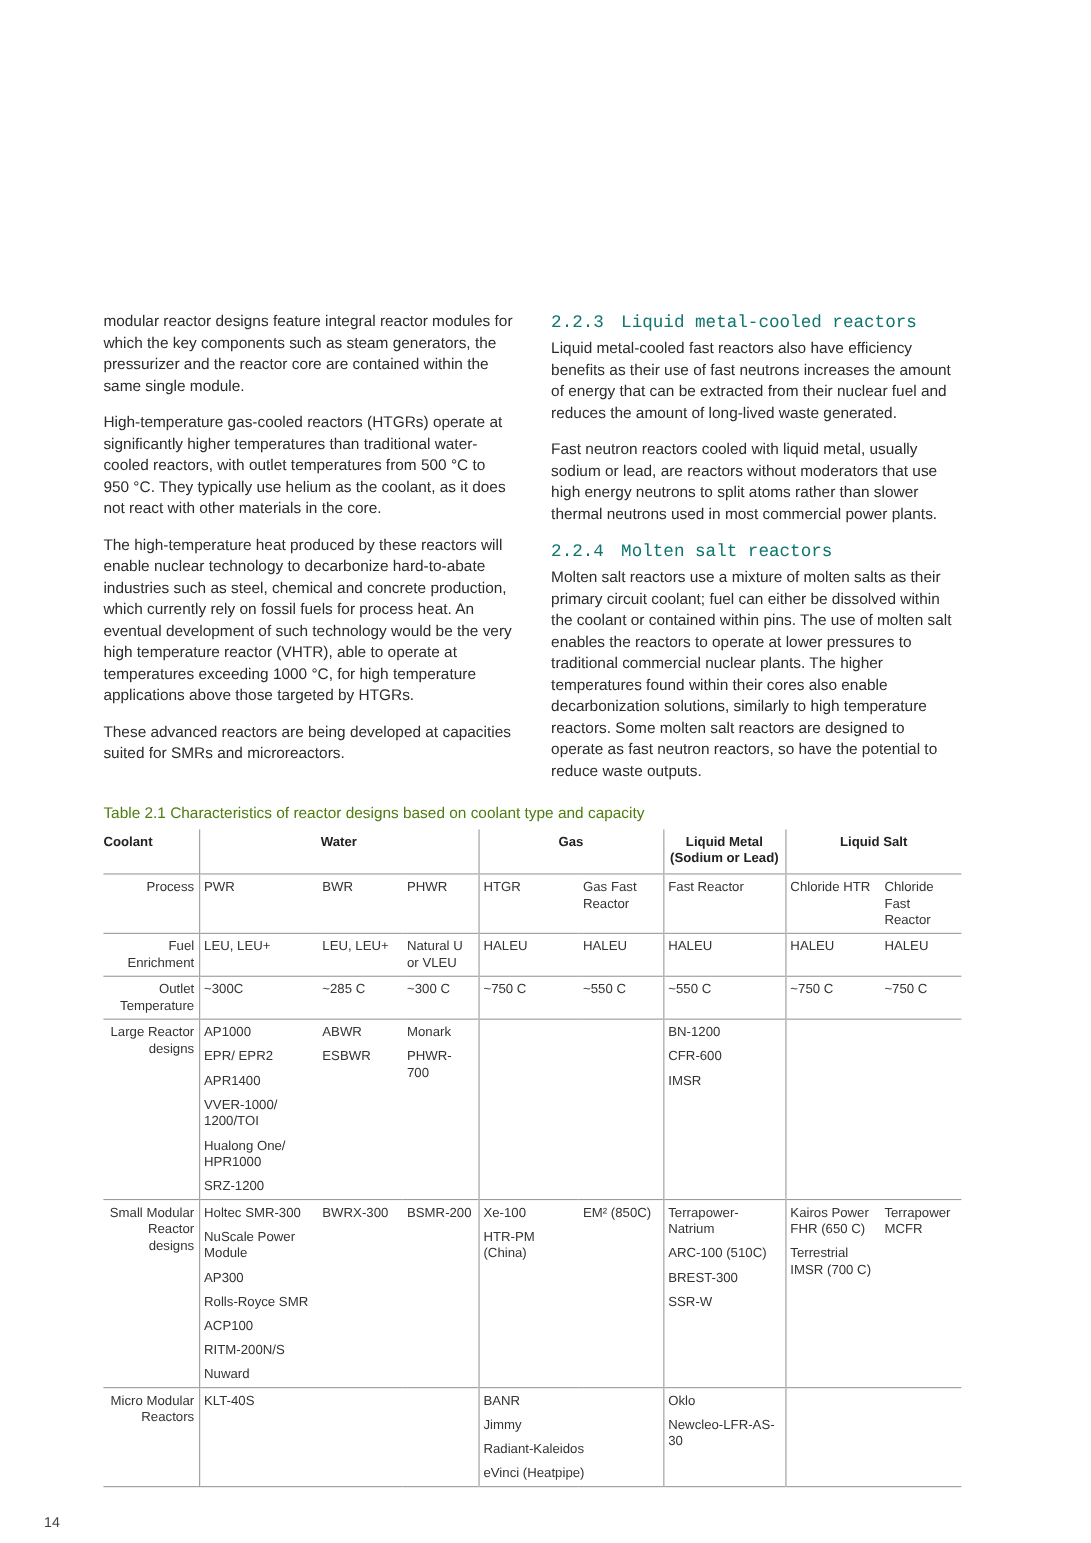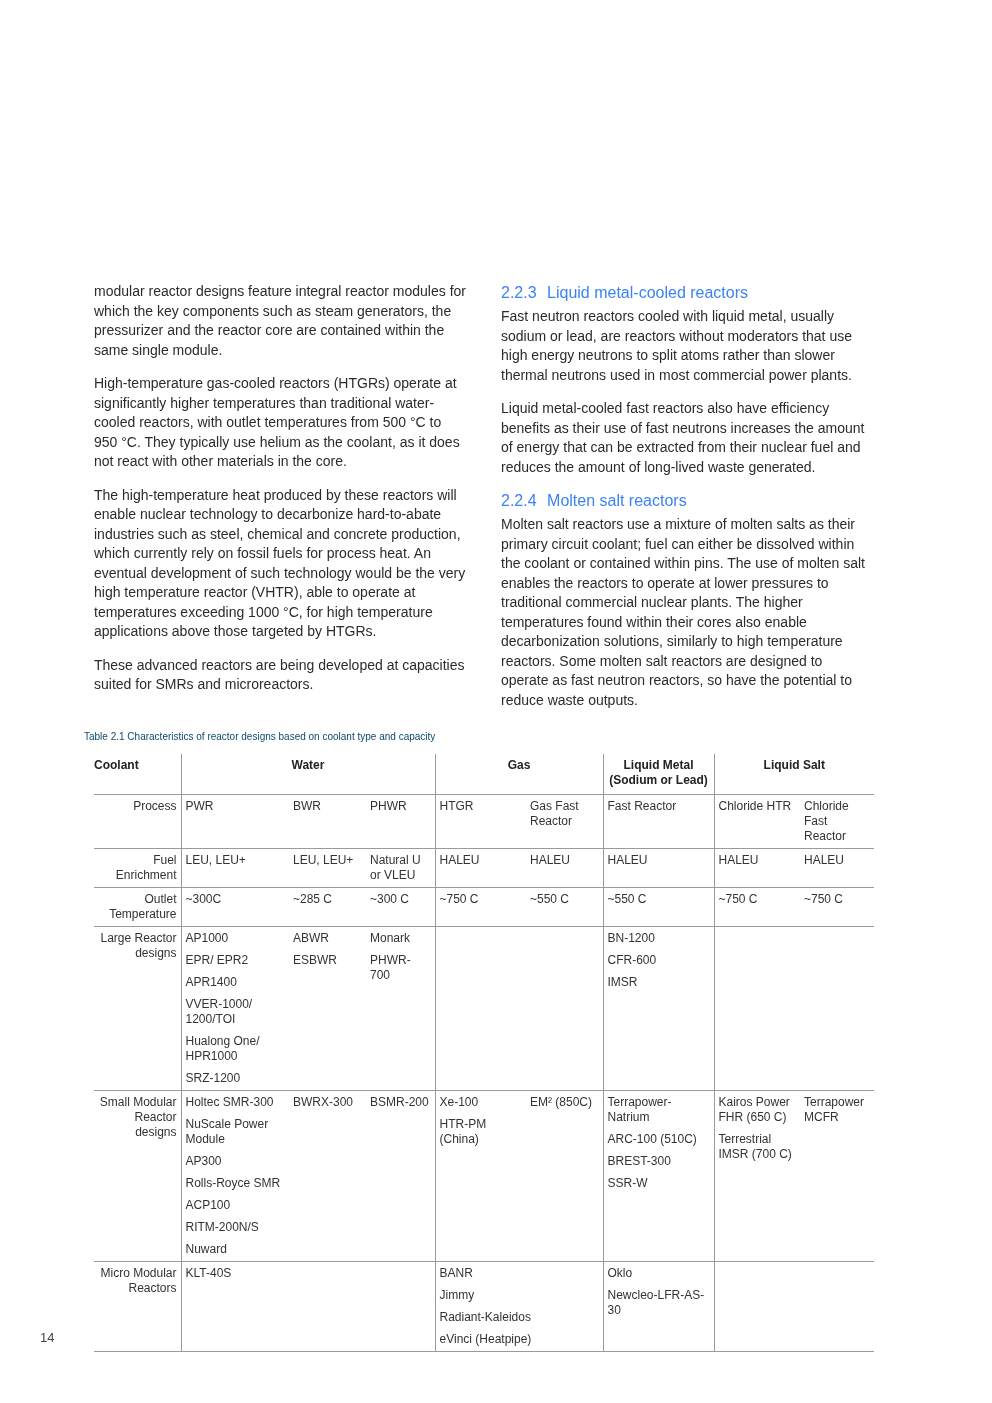--- a/index.html
+++ b/index.html
@@ -1,51 +1,51 @@
 <!DOCTYPE html>
 <html><head>
 <meta charset="utf-8">
 <style>
   html, body { margin: 0; padding: 0; background: #ffffff; }
   body { width: 992px; height: 1403px; position: relative; overflow: hidden;
          font-family: "Liberation Sans", sans-serif; color: #2b2b2b; }
   .col { position: absolute; width: 372px; font-size: 14px; line-height: 19.5px; }
   .col p { margin: 0 0 14px 0; }
-  .col h3 { margin: 0 0 4px 0; font-weight: normal; font-size: 16px; line-height: 20px; color: #3b82f6; }
+  .col h3 { margin: 0 0 4px 0; font-weight: normal; font-size: 16px; line-height: 20px; color: #0f766e; font-family: Liberation Mono, monospace; }
   .col h3 .num { margin-right: 6px; }
   #left { left: 94px; top: 282px; }
   #right { left: 501px; top: 283px; }
-  #caption { position: absolute; left: 84px; top: 731px; font-size: 10px; color: #0c4a6e; }
+  #caption { position: absolute; left: 94px; top: 731px; font-size: 14px; color: #4d7c0f; }
   table { position: absolute; left: 94px; top: 754px; width: 780px; border-collapse: collapse;
           font-size: 12px; line-height: 15px; color: #333; }
   th { font-weight: bold; text-align: center; vertical-align: top; padding: 4px 4px 5px 4px; color: #222; }
   th.first { text-align: left; padding-left: 0; }
   td { vertical-align: top; padding: 4px 4px 4px 4px; }
   td.first { padding-left: 0; text-align: right; }
   tr { border-bottom: 1.5px solid #9a9a9a; }
   .vl { border-left: 1.5px solid #9a9a9a; }
   .item { display: block; margin-bottom: 7px; }
   .item:last-child { margin-bottom: 0; }
   .hdr-row th { height: 31px; }
-  #page-num { position: absolute; left: 40px; top: 1330px; font-size: 13px; color: #444; }
+  #page-num { position: absolute; left: 40px; top: 1376px; font-size: 13px; color: #444; }
 </style>
 </head>
 <body>
 
 <div id="left" class="col">
   <p>modular reactor designs feature integral reactor modules for which the key components such as steam generators, the pressurizer and the reactor core are contained within the same single module.</p>
   <p>High-temperature gas-cooled reactors (HTGRs) operate at significantly higher temperatures than traditional water-cooled reactors, with outlet temperatures from 500 °C to 950 °C. They typically use helium as the coolant, as it does not react with other materials in the core.</p>
   <p>The high-temperature heat produced by these reactors will enable nuclear technology to decarbonize hard-to-abate industries such as steel, chemical and concrete production, which currently rely on fossil fuels for process heat. An eventual development of such technology would be the very high temperature reactor (VHTR), able to operate at temperatures exceeding 1000 °C, for high temperature applications above those targeted by HTGRs.</p>
   <p>These advanced reactors are being developed at capacities suited for SMRs and microreactors.</p>
 </div>
 
 <div id="right" class="col">
   <h3><span class="num">2.2.3</span> <span>Liquid metal-cooled reactors</span></h3>
+  <p>Liquid metal-cooled fast reactors also have efficiency benefits as their use of fast neutrons increases the amount of energy that can be extracted from their nuclear fuel and reduces the amount of long-lived waste generated.</p>
   <p>Fast neutron reactors cooled with liquid metal, usually sodium or lead, are reactors without moderators that use high energy neutrons to split atoms rather than slower thermal neutrons used in most commercial power plants.</p>
-  <p>Liquid metal-cooled fast reactors also have efficiency benefits as their use of fast neutrons increases the amount of energy that can be extracted from their nuclear fuel and reduces the amount of long-lived waste generated.</p>
   <h3><span class="num">2.2.4</span> <span>Molten salt reactors</span></h3>
   <p>Molten salt reactors use a mixture of molten salts as their primary circuit coolant; fuel can either be dissolved within the coolant or contained within pins. The use of molten salt enables the reactors to operate at lower pressures to traditional commercial nuclear plants. The higher temperatures found within their cores also enable decarbonization solutions, similarly to high temperature reactors. Some molten salt reactors are designed to operate as fast neutron reactors, so have the potential to reduce waste outputs.</p>
 </div>
 
 <div id="caption">Table 2.1 Characteristics of reactor designs based on coolant type and capacity</div>
 
 <table>
   <colgroup>
     <col style="width:87px">
       <col style="width:108px">

